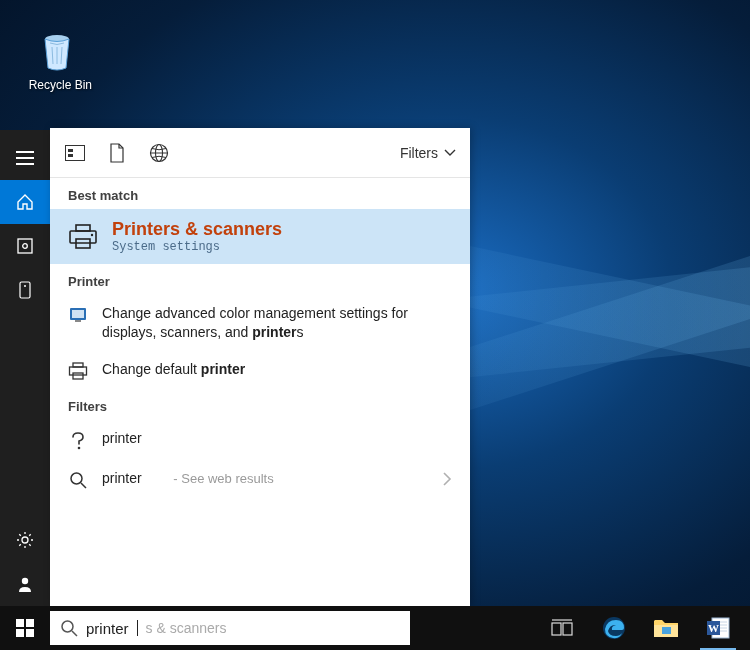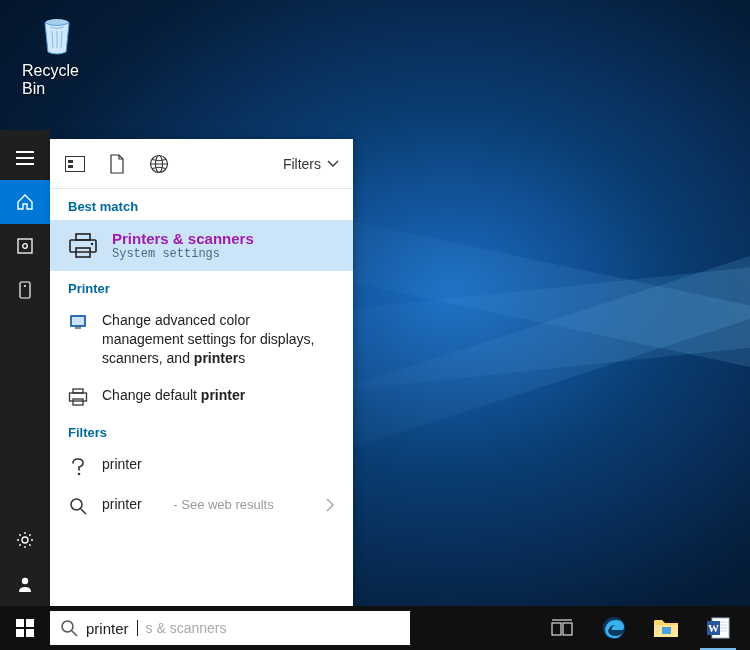--- a/index.html
+++ b/index.html
@@ -24,25 +24,25 @@
     height: 60px;
     width: 1200px;
     transform-origin: left center;
   }
   .ray1 { top: 200px; left: 250px; transform: rotate(12deg); }
   .ray2 { top: 320px; left: 250px; transform: rotate(-6deg); height:80px;}
   .ray3 { top: 420px; left: 250px; transform: rotate(-18deg); }
 
   .desktop-icon {
     position: absolute;
-    top: 14px; left: 22px;
+    top: 30px; left: 22px;
     width: 70px;
-    text-align: left;
+    text-align: right;
     color: #fff;
-    font-size: 16px;
+    font-size: 12px;
     text-shadow: 1px 1px 2px rgba(0,0,0,0.7);
   }
   .desktop-icon svg { display:block; margin: 0 auto 4px; }
   .bin-body { fill:#cfe8ff; stroke:#5aa0d8; stroke-width:1; }
   .bin-band { fill:#a7d0ef; }
 
   
   .leftrail {
     position: absolute;
     left: 0; top: 130px;
@@ -60,22 +60,22 @@
     color: #fff;
     cursor: pointer;
   }
   .rail-item.active { background:#0078d7; }
   .rail-spacer { flex: 1; }
 
   
   .panel {
     position: absolute;
     left: 50px;
-    top: 139px;
-    width: 303px;
+    top: 128px;
+    width: 420px;
     bottom: 44px;
     background: #ffffff;
     display: flex;
     flex-direction: column;
     box-shadow: 2px 0 8px rgba(0,0,0,0.25);
   }
   .toprow {
     height: 50px;
     display: flex;
     align-items: center;
@@ -86,29 +86,29 @@
   .tricon { width:22px; height:22px; display:flex; align-items:center; justify-content:center; color:#333; }
   .top-spacer { flex:1; }
   .filters {
     display:flex; align-items:center; gap:6px;
     color:#333; font-size:14px; cursor:pointer;
   }
 
   .section-head {
     font-size: 13px;
     font-weight: 600;
-    color: #0369a1;
+    color: #404040;
     padding: 10px 18px 6px;
   }
   .sel-row {
     background: #cce4f7;
     padding: 10px 18px;
     display:flex; gap:14px; align-items:center;
   }
-  .sel-title { font-weight:600; color:#a21caf; font-size:15px; }
+  .sel-title { font-weight:600; color:#c2410c; font-size:18px; }
   .sel-title .bold { font-weight:700; }
   .sel-sub { color:#4a6; color:#3b5a78; font-size:12px; color:#4a6a88; }
   .sel-sub { color:#3a5e7d; }
   .sel-sub { color:#3d5f7d; }
   .sel-sub { color:#406080;font-family:Liberation Mono, monospace; }
 
   .row {
     display:flex; gap:14px; align-items:flex-start;
     padding: 9px 18px;
     cursor:pointer;

